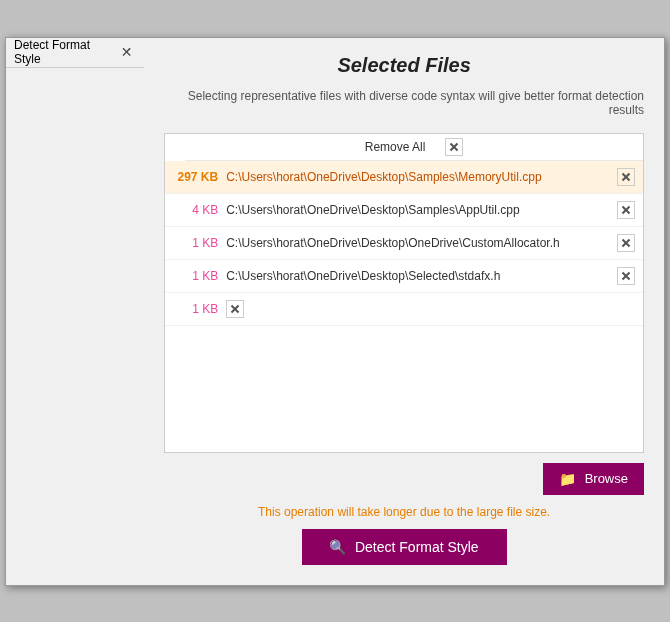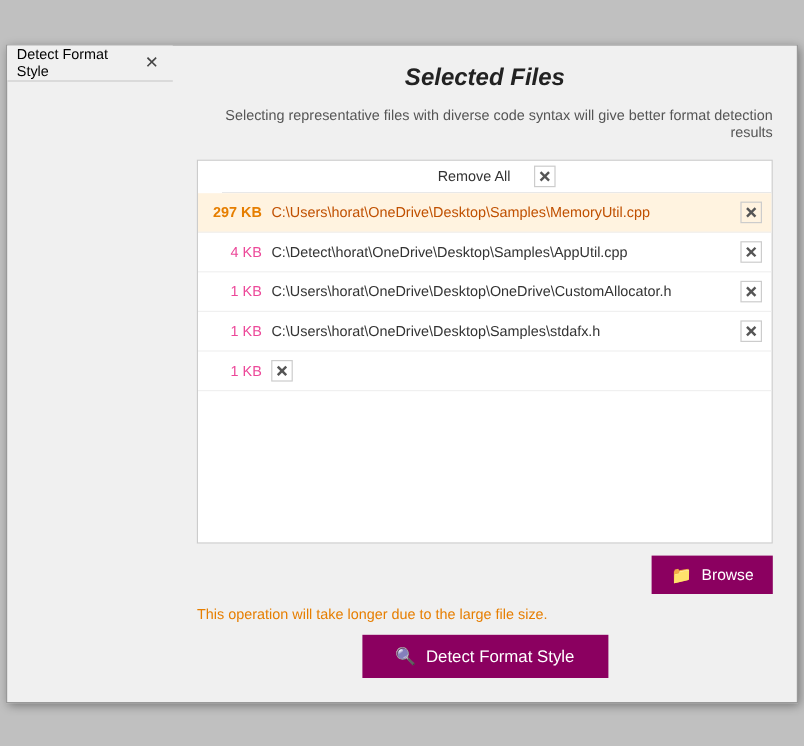--- a/index.html
+++ b/index.html
@@ -142,20 +142,21 @@
       border: none;
       padding: 8px 16px;
       font-size: 13px;
       cursor: pointer;
       display: flex;
       align-items: center;
       gap: 8px;
       font-family: 'Segoe UI', Arial, sans-serif;
     }
     .warning-text {
+      text-align: center;
       font-size: 12px;
       color: #e67e00;
     }
     .detect-btn-row {
       display: flex;
       justify-content: center;
     }
     .detect-btn {
       background: #8b0060;
       color: white;
@@ -221,35 +222,35 @@
       <div id="file-rows-container">
           <div class="file-row highlighted">
             <span class="file-size">297 KB</span>
             <span class="file-path">C:\Users\horat\OneDrive\Desktop\Samples\MemoryUtil.cpp</span>
             <button class="remove-btn">
               <span class="x-icon"></span>
             </button>
           </div>
           <div class="file-row">
             <span class="file-size">4 KB</span>
-            <span class="file-path">C:\Detect\horat\OneDrive\Desktop\Samples\AppUtil.cpp</span>
+            <span class="file-path">C:\Users\horat\OneDrive\Desktop\Samples\AppUtil.cpp</span>
             <button class="remove-btn">
               <span class="x-icon"></span>
             </button>
           </div>
           <div class="file-row">
             <span class="file-size">1 KB</span>
             <span class="file-path">C:\Users\horat\OneDrive\Desktop\OneDrive\CustomAllocator.h</span>
             <button class="remove-btn">
               <span class="x-icon"></span>
             </button>
           </div>
           <div class="file-row">
             <span class="file-size">1 KB</span>
-            <span class="file-path">C:\Users\horat\OneDrive\Desktop\Samples\stdafx.h</span>
+            <span class="file-path">C:\Users\horat\OneDrive\Desktop\Selected\stdafx.h</span>
             <button class="remove-btn">
               <span class="x-icon"></span>
             </button>
           </div>
           <div class="file-row">
             <span class="file-size">1 KB</span>
             <button class="remove-btn">
               <span class="x-icon"></span>
             </button>
           </div>

